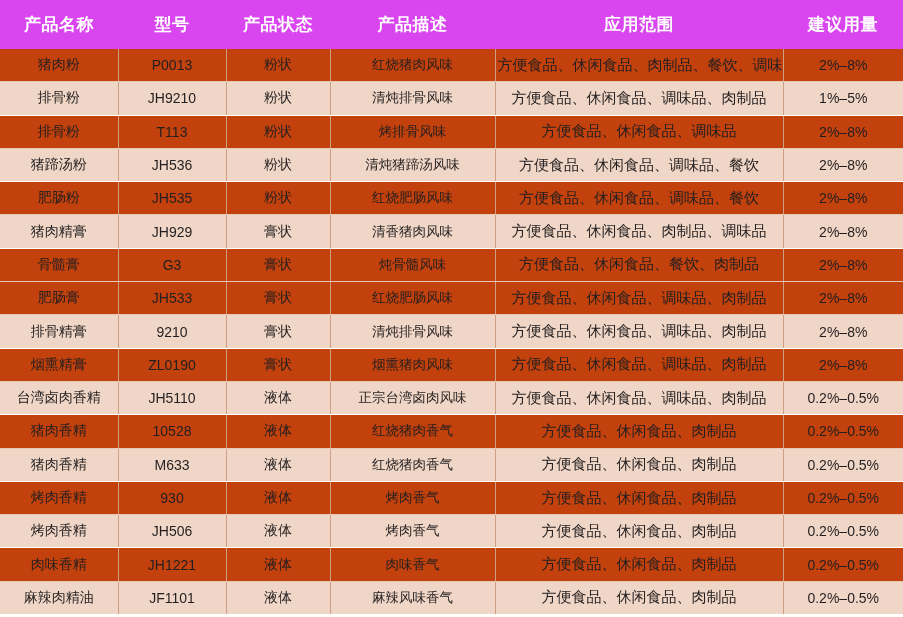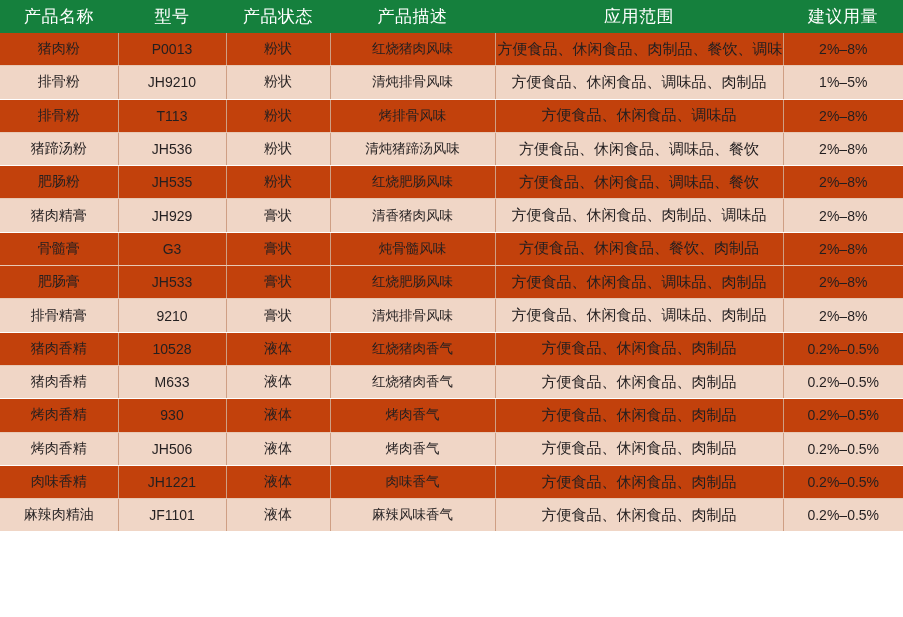--- a/index.html
+++ b/index.html
@@ -23,27 +23,27 @@
     table-layout: fixed;
   }
   table.product-table col.c-name   { width: 118px; }
   table.product-table col.c-model  { width: 108px; }
   table.product-table col.c-state  { width: 104px; }
   table.product-table col.c-desc   { width: 165px; }
   table.product-table col.c-scope  { width: 288px; }
   table.product-table col.c-dose   { width: 120px; }
 
   thead th {
-    background: #15803d;
+    background: #d946ef;
     color: #ffffff;
     font-size: 17px;
-    font-weight: normal;
+    font-weight: bold;
     height: 33px;
     line-height: 33px;
-    padding: 0;
+    padding: 8px;
     text-align: center;
     letter-spacing: 0.5px;
     border: none;
   }
   tbody td {
     height: 32.3px;
     font-size: 14px;
     color: #231f20;
     text-align: center;
     padding: 0 2px;
@@ -169,20 +169,36 @@
         </tr>
         <tr class="row-even">
           <td class="cell-sep">排骨精膏</td>
           <td class="cell-sep">9210</td>
           <td class="cell-sep">膏状</td>
           <td class="cell-desc cell-sep">清炖排骨风味</td>
           <td class="cell-scope cell-sep">方便食品、休闲食品、调味品、肉制品</td>
           <td class="">2%–8%</td>
         </tr>
         <tr class="row-odd">
+          <td class="cell-sep">烟熏精膏</td>
+          <td class="cell-sep">ZL0190</td>
+          <td class="cell-sep">膏状</td>
+          <td class="cell-desc cell-sep">烟熏猪肉风味</td>
+          <td class="cell-scope cell-sep">方便食品、休闲食品、调味品、肉制品</td>
+          <td class="">2%–8%</td>
+        </tr>
+        <tr class="row-even">
+          <td class="cell-sep">台湾卤肉香精</td>
+          <td class="cell-sep">JH5110</td>
+          <td class="cell-sep">液体</td>
+          <td class="cell-desc cell-sep">正宗台湾卤肉风味</td>
+          <td class="cell-scope cell-sep">方便食品、休闲食品、调味品、肉制品</td>
+          <td class="">0.2%–0.5%</td>
+        </tr>
+        <tr class="row-odd">
           <td class="cell-sep">猪肉香精</td>
           <td class="cell-sep">10528</td>
           <td class="cell-sep">液体</td>
           <td class="cell-desc cell-sep">红烧猪肉香气</td>
           <td class="cell-scope cell-sep">方便食品、休闲食品、肉制品</td>
           <td class="">0.2%–0.5%</td>
         </tr>
         <tr class="row-even">
           <td class="cell-sep">猪肉香精</td>
           <td class="cell-sep">M633</td>

